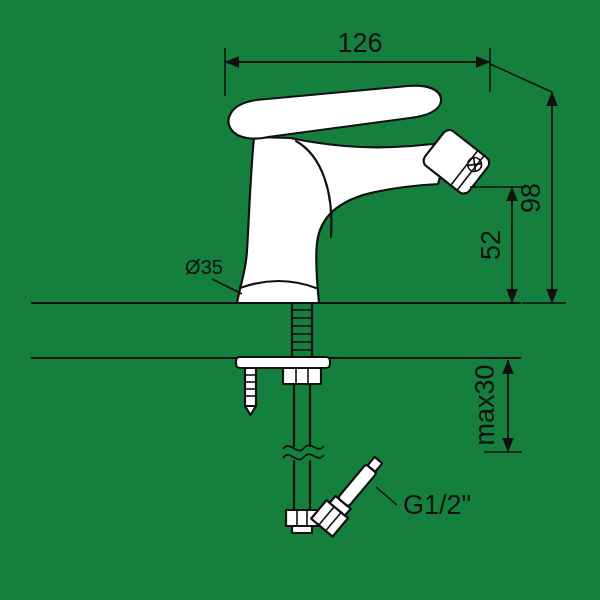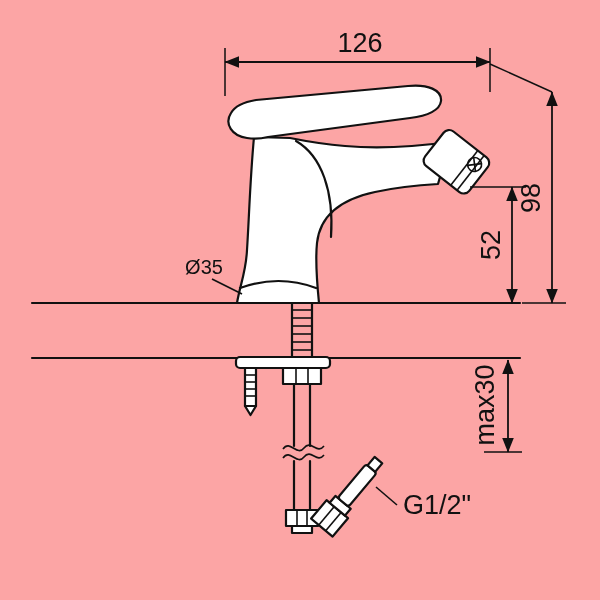--- a/index.html
+++ b/index.html
@@ -4,21 +4,21 @@
 <style>
   html, body {
     margin: 0;
     padding: 0;
     background: #ffffff;
   }
   .stage {
     position: relative;
     width: 600px;
     height: 600px;
-    background: #fca5a5;
+    background: #15803d;
     overflow: hidden;
   }
   svg text {
     font-family: "Liberation Sans", "DejaVu Sans", sans-serif;
     fill: #111111;
   }
   .dim-text   { font-size: 27px; }
   .dim-small  { font-size: 20px; }
   .obj  { stroke: #111111; stroke-width: 2.2; fill: none; stroke-linecap: round; }
   .objf { stroke: #111111; stroke-width: 2.2; fill: #ffffff; stroke-linejoin: round; }

